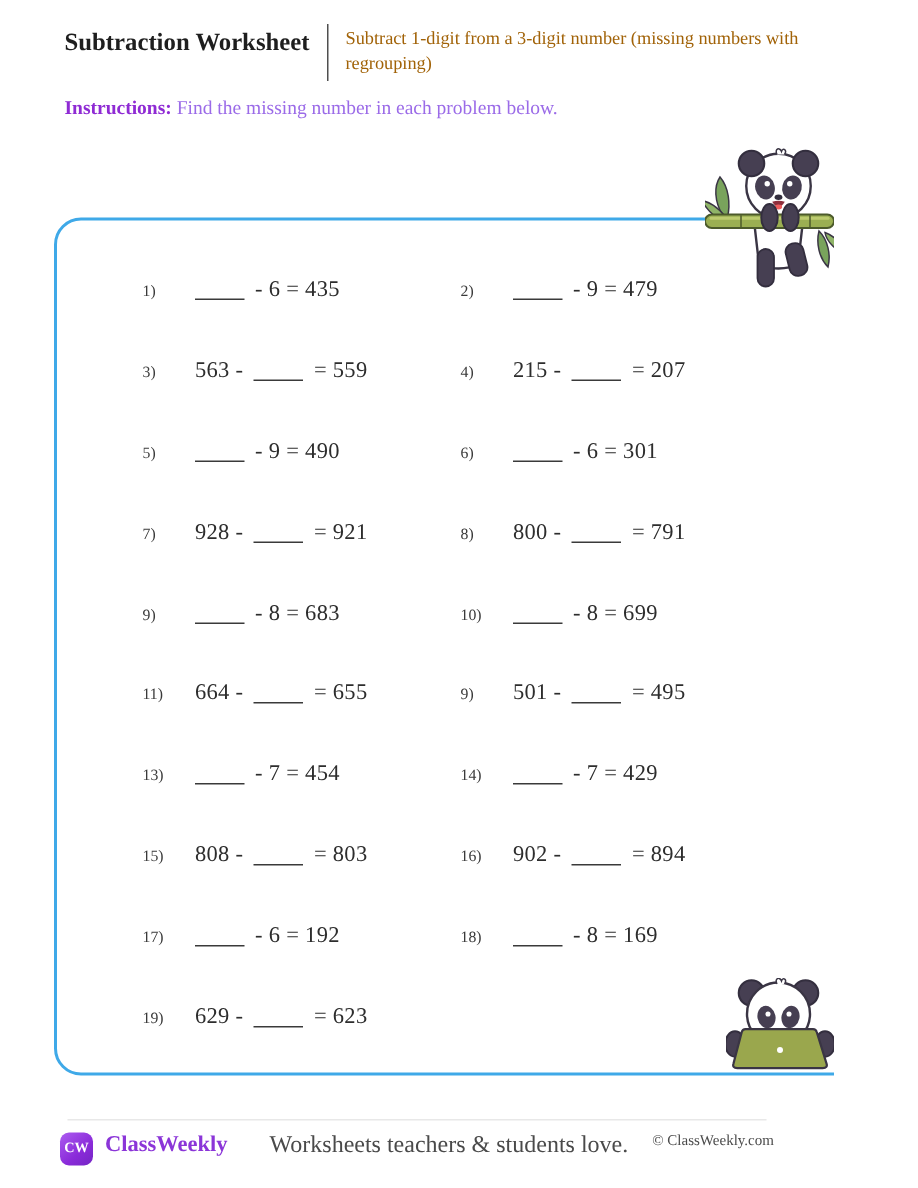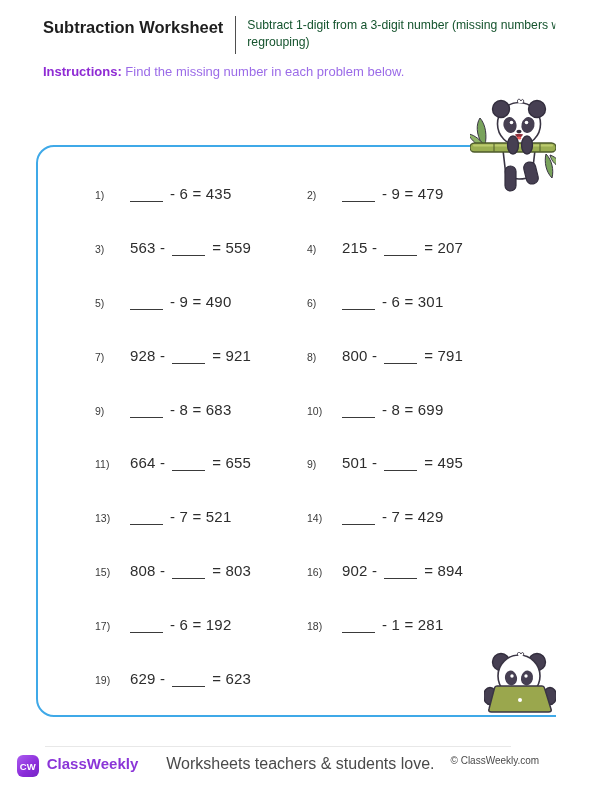--- a/index.html
+++ b/index.html
@@ -1,25 +1,25 @@
 <!DOCTYPE html>
 <html><head>
 <meta charset="utf-8">
 <style>
   html,body { margin:0; padding:0; background:#ffffff; }
   .page {
     position:relative; width:556px; height:792px; background:#ffffff;
-    font-family:Liberation Sans, sans-serif; overflow:hidden;border-radius:30px;
+    font-family:Liberation Serif, serif; overflow:hidden;border-radius:30px;
   }
 
   
   .header { position:absolute; left:43px; top:14px; display:flex; align-items:flex-start; }
   .title { font-size:16.5px; font-weight:bold; color:#1e1e1e; line-height:1.2; padding-top:4px; white-space:nowrap; }
   .header-divider { width:1px; background:#4f4f4f; height:38px; margin:2px 11px 0 12px; flex:none; }
-  .subtitle { width:332px; font-size:12.2px; color:#14532d; line-height:1.4; padding-top:3px; }
+  .subtitle { width:332px; font-size:12.2px; color:#a16207; line-height:1.4; padding-top:3px; }
 
   
   .instructions { position:absolute; left:43px; top:64px; font-size:13px; }
   .instructions-label { color:#8F2BD4; font-weight:bold; }
   .instructions-text { color:#9B6BE8; }
 
   
   .worksheet-box {
     position:absolute; left:36px; top:145px; width:540px; height:572px;
     border:2.5px solid #3FA9E8; border-radius:18px; box-sizing:border-box;
@@ -172,21 +172,21 @@
           <span class="p-before">501 -</span>
           <span class="blank"></span>
           <span class="p-after">= 495</span>
         </span>
       </div>
     <div class="problem">
         <span class="p-num">13)</span>
         <span class="p-expr">
           <span class="p-before"></span>
           <span class="blank"></span>
-          <span class="p-after">- 7 = 521</span>
+          <span class="p-after">- 7 = 454</span>
         </span>
       </div>
     <div class="problem">
         <span class="p-num">14)</span>
         <span class="p-expr">
           <span class="p-before"></span>
           <span class="blank"></span>
           <span class="p-after">- 7 = 429</span>
         </span>
       </div>
@@ -212,21 +212,21 @@
           <span class="p-before"></span>
           <span class="blank"></span>
           <span class="p-after">- 6 = 192</span>
         </span>
       </div>
     <div class="problem">
         <span class="p-num">18)</span>
         <span class="p-expr">
           <span class="p-before"></span>
           <span class="blank"></span>
-          <span class="p-after">- 1 = 281</span>
+          <span class="p-after">- 8 = 169</span>
         </span>
       </div>
     <div class="problem">
         <span class="p-num">19)</span>
         <span class="p-expr">
           <span class="p-before">629 -</span>
           <span class="blank"></span>
           <span class="p-after">= 623</span>
         </span>
       </div>

